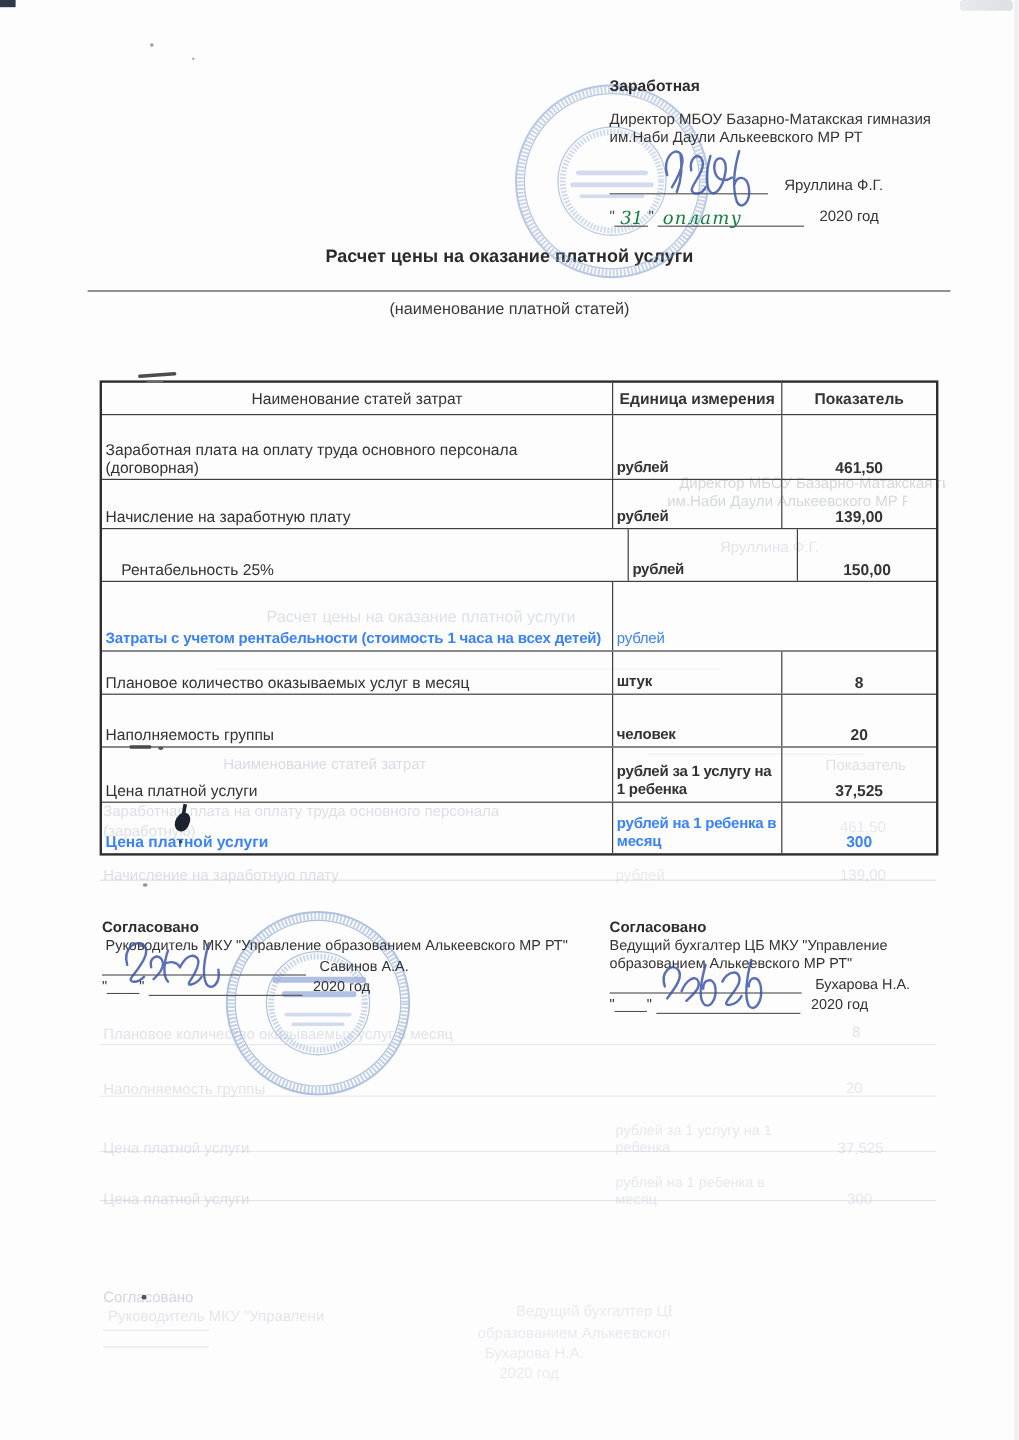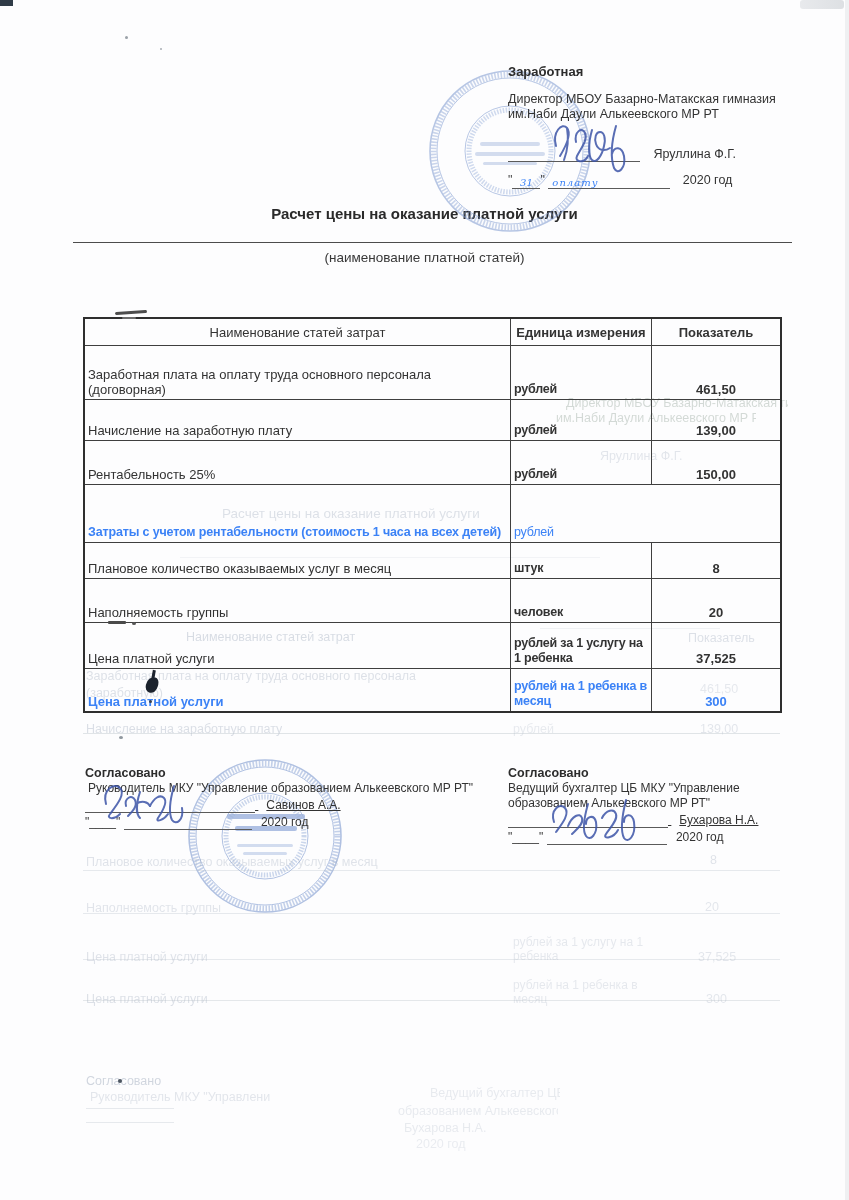--- a/index.html
+++ b/index.html
@@ -5,48 +5,48 @@
   html,body{margin:0;padding:0;background:#ffffff;}
   .page{position:relative;width:849px;height:1200px;background:#fdfdfe;overflow:hidden;
         font-family:"Liberation Sans",sans-serif;color:#333;}
   .abs{position:absolute;}
   
   .approval{left:508px;top:64px;width:335px;font-size:12.5px;line-height:15.5px;}
   .approval .label{font-size:13px;font-weight:bold;margin-bottom:12px;color:#2c2c2c;}
   .sigrow{margin-top:24px;white-space:nowrap;}
   .uline{display:inline-block;border-bottom:1.2px solid #5a5a5a;height:13px;vertical-align:bottom;}
   .daterow{margin-top:11px;white-space:nowrap;}
-  .hand{font-family:"DejaVu Serif",serif;font-style:italic;color:#3b82f6;font-size:10px;}
+  .hand{font-family:"DejaVu Serif",serif;font-style:italic;color:#15803d;font-size:15px;}
   .day-slot{width:28px;text-align:center;}
   .month-slot{width:118px;padding-left:4px;letter-spacing:1px;}
   .q{color:#444;}
   
   .title{left:0;top:205px;width:849px;text-align:center;font-size:15px;font-weight:bold;color:#2a2a2a;}
   .rule{left:73px;top:242px;width:719px;border-top:1.5px solid #4c4c4c;}
   .subtitle{left:0;top:250px;width:849px;text-align:center;font-size:13.5px;color:#383838;}
   
   .cost-table{left:83px;top:317px;width:699px;border:2px solid #2e2e2e;box-sizing:border-box;background:transparent;z-index:2;}
   .trow{display:grid;grid-template-columns:425px 141px 1fr;border-top:1px solid #3f3f3f;}
   .trow:first-child{border-top:none;}
   .cell{display:flex;align-items:flex-end;padding:0 3px 2px 3px;font-size:13px;line-height:15px;box-sizing:border-box;}
   .cell + .cell{border-left:1px solid #3f3f3f;font-weight:bold;}
   .cell.hc{align-items:center;justify-content:center;text-align:center;padding-bottom:0;}
   .cell.vcell{justify-content:center;text-align:center;}
   .units{font-size:12.5px;letter-spacing:-.2px;}
   .narrow span{display:block;max-width:415px;}
   .tight{font-size:12.5px;letter-spacing:-.15px;}
-  .tr-h{height:26px;} .tr-0{height:53px;} .tr-1{height:40px;} .tr-2{height:43px;}
+  .tr-h{height:26px;} .tr-0{height:53px;} .tr-1{height:40px;} .tr-2{height:43px;padding-left:13px;}
   .tr-3{height:57px;} .tr-4{height:35px;} .tr-5{height:43px;} .tr-6{height:45px;} .tr-7{height:42px;}
   .boldrow .cell{font-weight:bold;color:#3b82f6;}
   
   .agree{font-size:12px;line-height:15px;z-index:2;}
   .agree .label{font-size:12.5px;font-weight:bold;color:#2c2c2c;}
   .agree-left{left:85px;top:766px;width:430px;}
   .agree-right{left:508px;top:766px;width:330px;}
-  .agree .sigrow{margin-top:2px;text-decoration:underline;}
+  .agree .sigrow{margin-top:2px;}
   .agree .daterow{margin-top:2px;}
   
   .stamp{filter:blur(.6px);opacity:.55;z-index:1;}
   .stamp-top{left:425px;top:66px;}
   .stamp-bottom{left:185px;top:756px;opacity:.6;}
   .sig-svg{z-index:3;}
   
   .ghost{position:absolute;color:#93a0b4;opacity:.4;filter:blur(.5px);font-size:12.5px;
          white-space:nowrap;overflow:hidden;z-index:1;}
   .ghost.green{color:#96a69b;}

